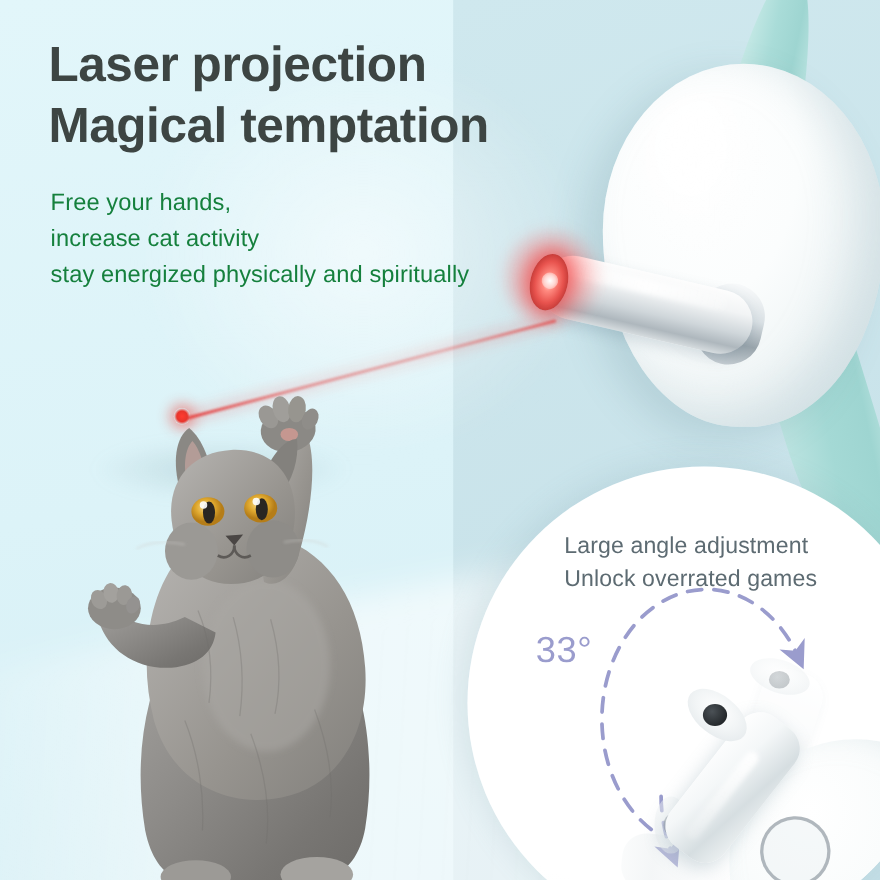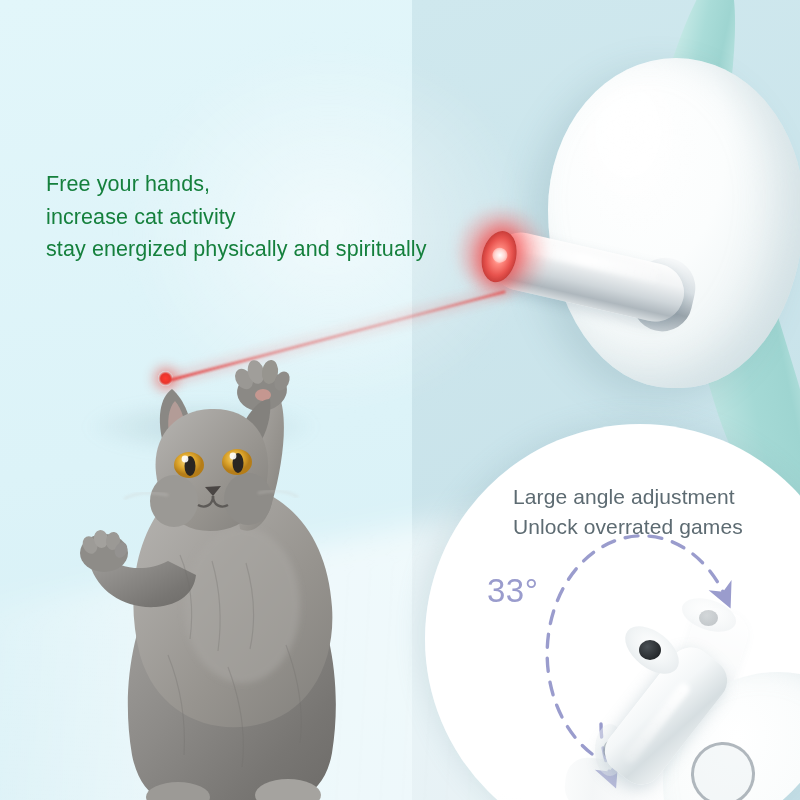--- a/index.html
+++ b/index.html
@@ -264,20 +264,22 @@
 </head>
 <body>
 
 <div id="stage">
 
   <div class="bg-left"></div>
   <div class="bg-right"></div>
   <div class="bg-glow"></div>
   <div class="bg-floor"></div>
 
+  <div class="headline">Laser projection
+Magical temptation</div>
   <div class="subcopy">Free your hands,
 increase cat activity
 stay energized physically and spiritually</div>
 
   <div class="device">
     <div class="arm-top"></div>
     <div class="arm-bottom"></div>
     <div class="body-oval"></div>
     <div class="body-shine"></div>
 

